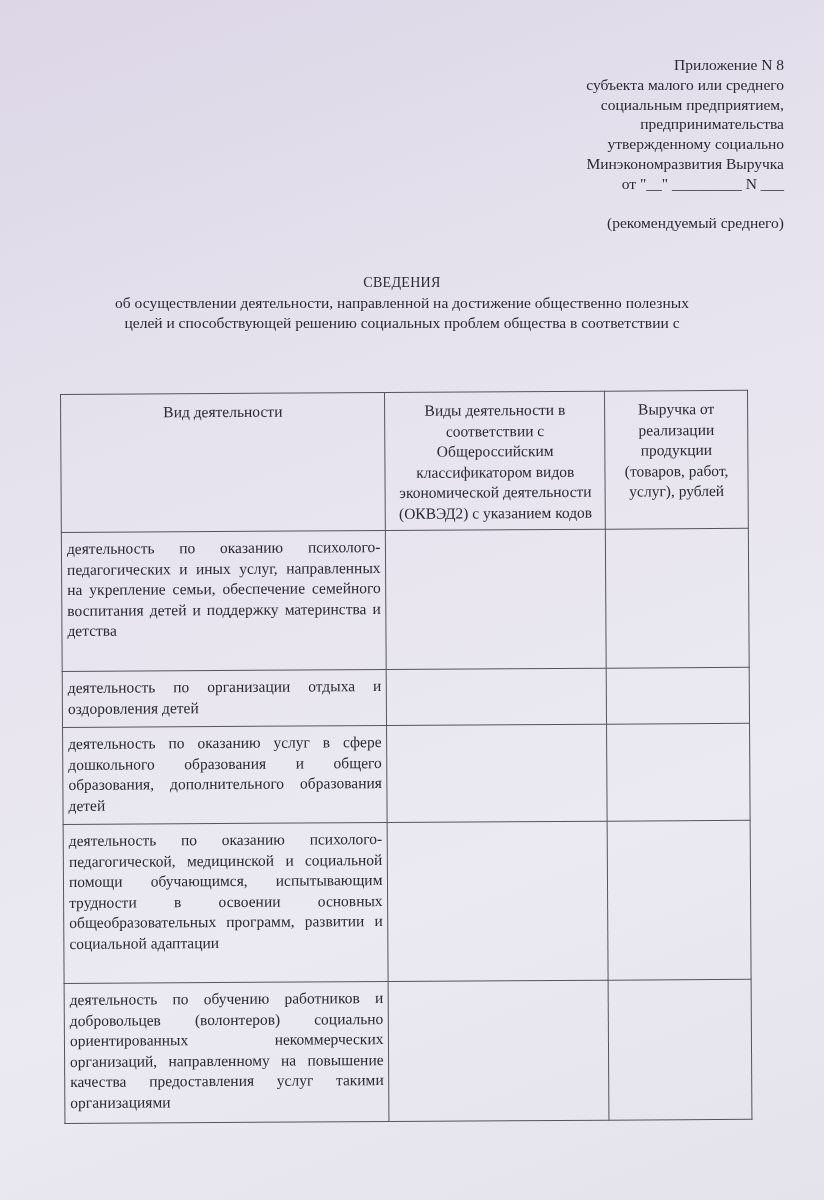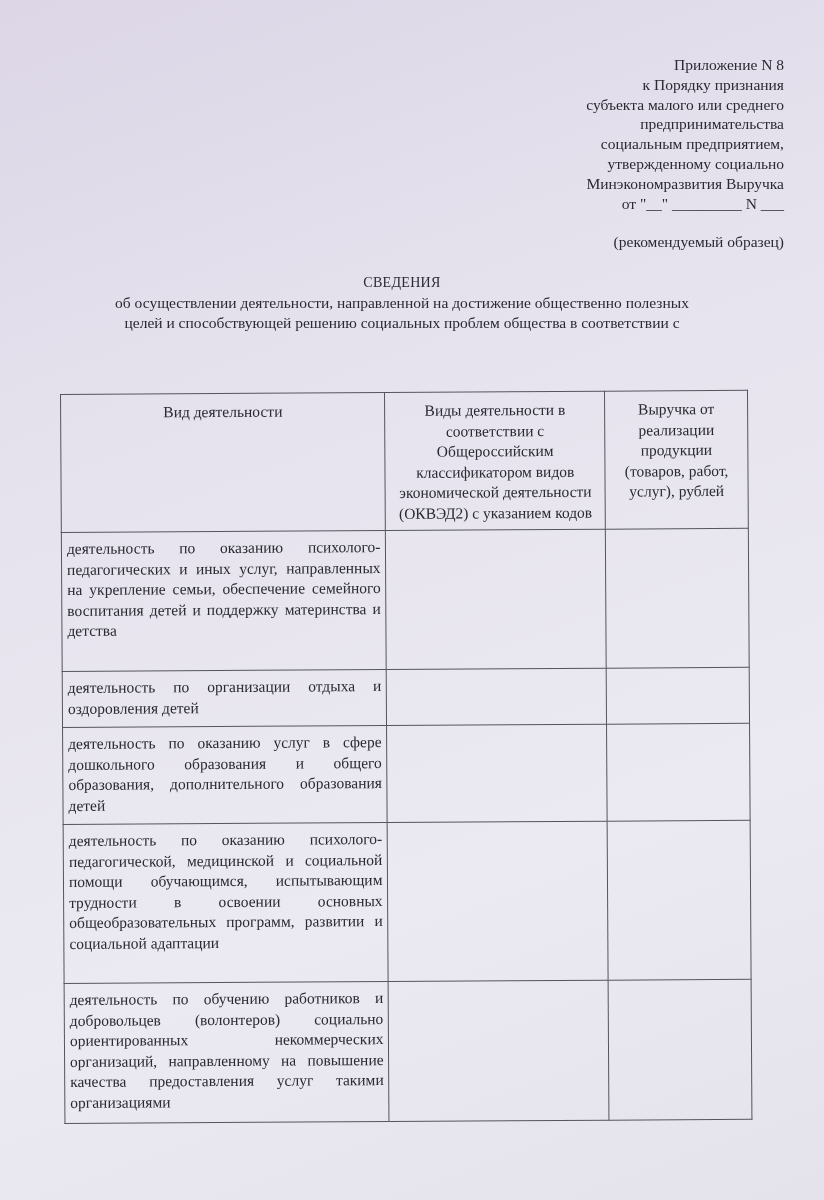--- a/index.html
+++ b/index.html
@@ -96,28 +96,27 @@
     .row-4 td { height: 146px; }
     .row-5 td { height: 127px; }
   </style>
 </head>
 <body>
 
 <div class="page">
 
   <div class="appendix">
     <span class="line">Приложение N 8</span>
-    <span class="line">к Порядку признания</span>
     <span class="line">субъекта малого или среднего</span>
+    <span class="line">социальным предприятием,</span>
     <span class="line">предпринимательства</span>
-    <span class="line">социальным предприятием,</span>
     <span class="line">утвержденному социально</span>
     <span class="line">Минэкономразвития Выручка</span>
     <span class="line">от "__" _________ N ___</span>
-    <span class="recommended">(рекомендуемый образец)</span>
+    <span class="recommended">(рекомендуемый среднего)</span>
   </div>
 
   <div class="title-block">
     <span class="doc-title">СВЕДЕНИЯ</span>
     <span class="line">об осуществлении деятельности, направленной на достижение общественно полезных</span>
     <span class="line">целей и способствующей решению социальных проблем общества в соответствии с</span>
   </div>
 
   <table class="activity-table">
     <colgroup>

